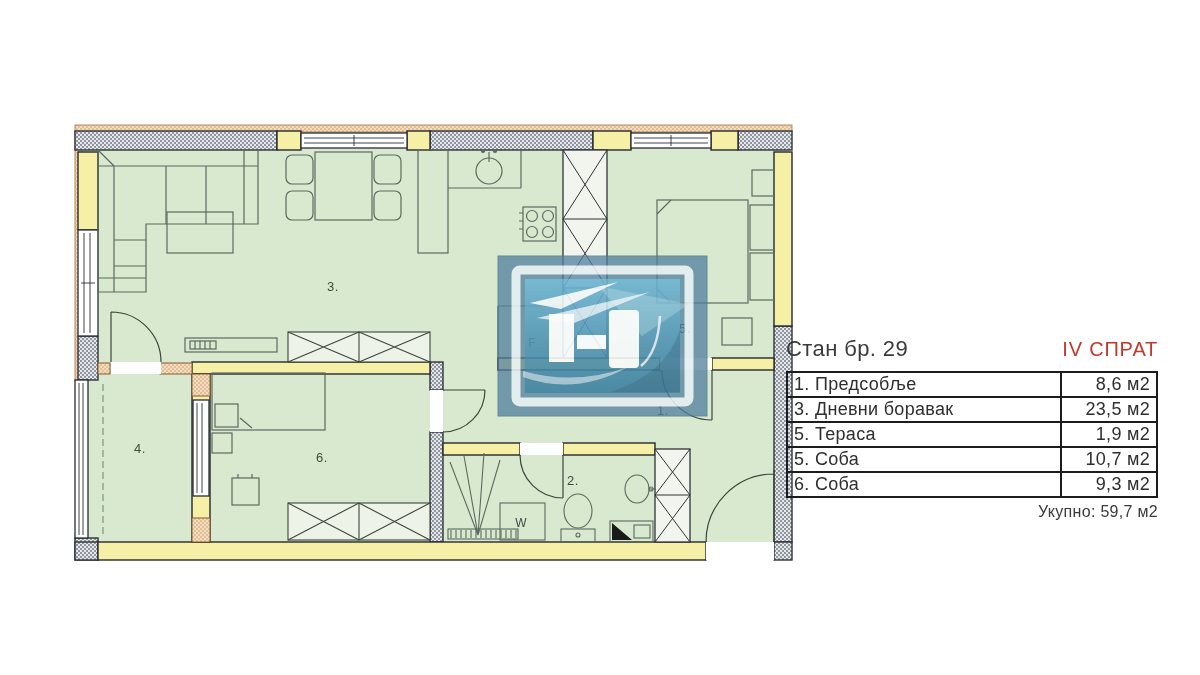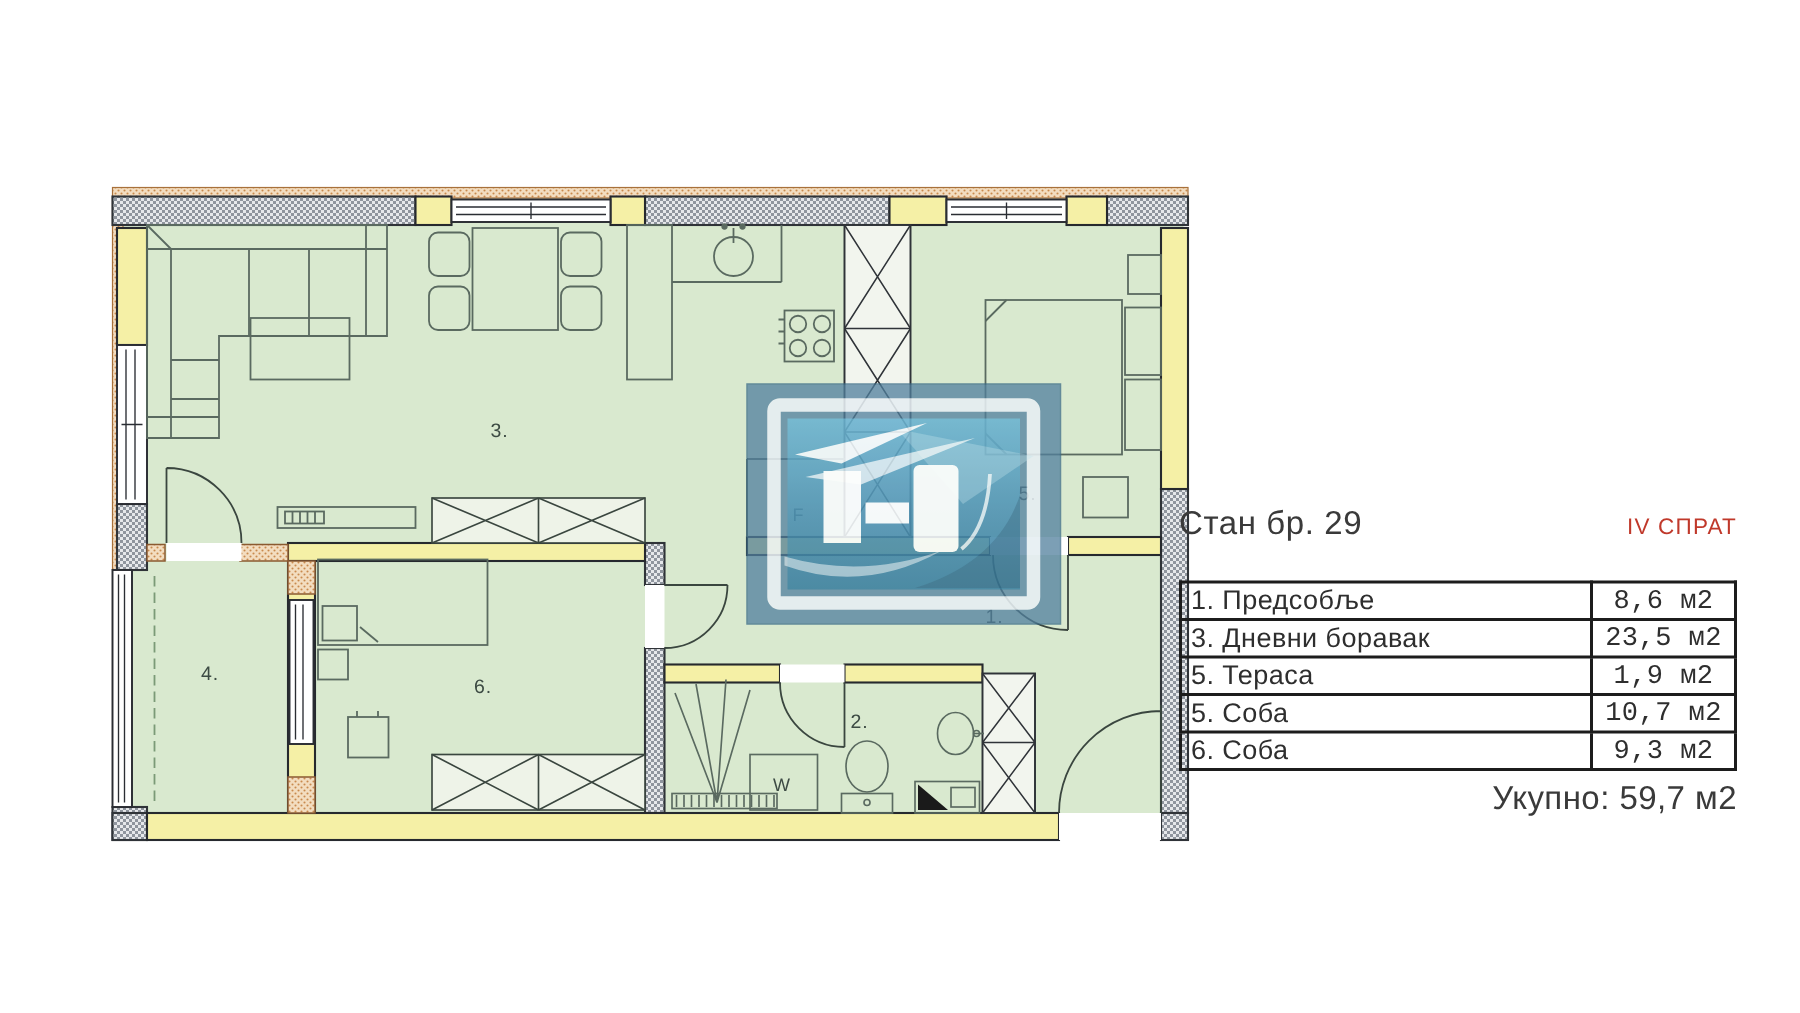--- a/index.html
+++ b/index.html
@@ -1,27 +1,27 @@
 <!DOCTYPE html>
 <html><head>
 <meta charset="utf-8">
 <style>
   html,body{margin:0;padding:0;background:#fff;}
   body{width:1200px;height:675px;font-family:"Liberation Sans",sans-serif;}
   .stage{position:relative;width:1200px;height:675px;overflow:hidden;background:#fff;}
   svg.plan{position:absolute;left:0;top:0;}
   .panel{position:absolute;left:786px;top:336px;width:372px;}
-  .panel-head{display:flex;justify-content:space-between;align-items:baseline;margin-bottom:25px;}
+  .panel-head{display:flex;justify-content:space-between;align-items:baseline;margin-bottom:9px;}
   .apt-title{font-size:22px;color:#3a3a3a;letter-spacing:.4px;}
-  .floor-tag{font-size:15px;color:#c0392b;letter-spacing:.8px;}
+  .floor-tag{font-size:20px;color:#c0392b;letter-spacing:.8px;}
   table.areas{width:100%;border-collapse:collapse;border:2px solid #f97316;table-layout:fixed;}
   table.areas td{border:2px solid #1c1c1c;font-size:18px;color:#2e2e2e;height:21px;padding:1px 6px;letter-spacing:.3px;white-space:nowrap;overflow:hidden;}
   td.cell-name{}
-  td.cell-area{width:82px;text-align:center;padding-right:5px;font-family:Liberation Mono, monospace;}
-  .total-line{text-align:right;font-size:22px;color:#3a3a3a;margin-top:5px;letter-spacing:.3px;padding-left:44px;}
+  td.cell-area{width:82px;text-align:right;padding-right:5px;}
+  .total-line{text-align:right;font-size:16px;color:#3a3a3a;margin-top:5px;letter-spacing:.3px;padding-left:44px;}
   text.rlbl{font-size:13px;fill:#3d4b44;letter-spacing:.5px;}
   text.flbl{font-size:12px;fill:#3d4b44;}
 </style>
 </head>
 <body>
 
 <div class="stage">
 
   <svg class="plan" width="1200" height="675" viewBox="0 0 1200 675">
     <defs>

